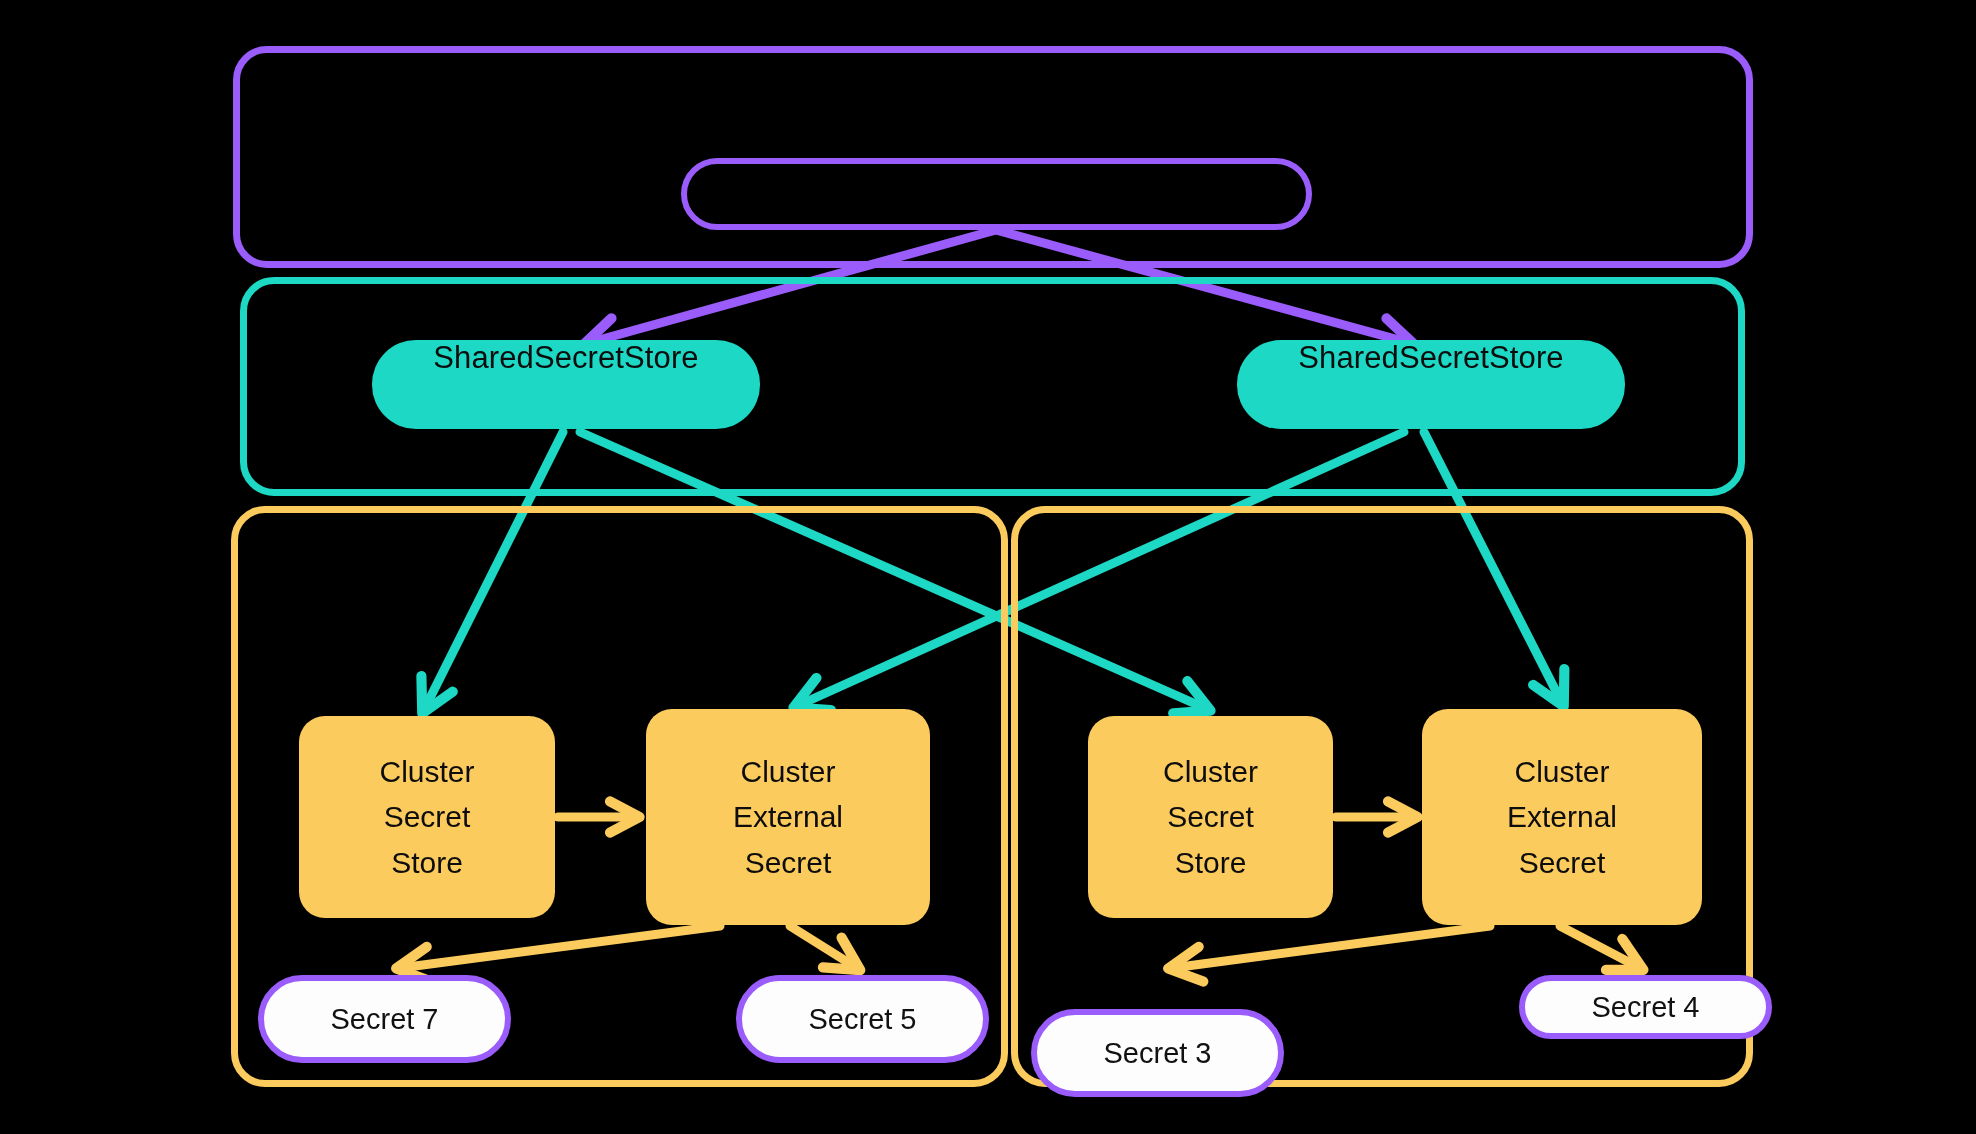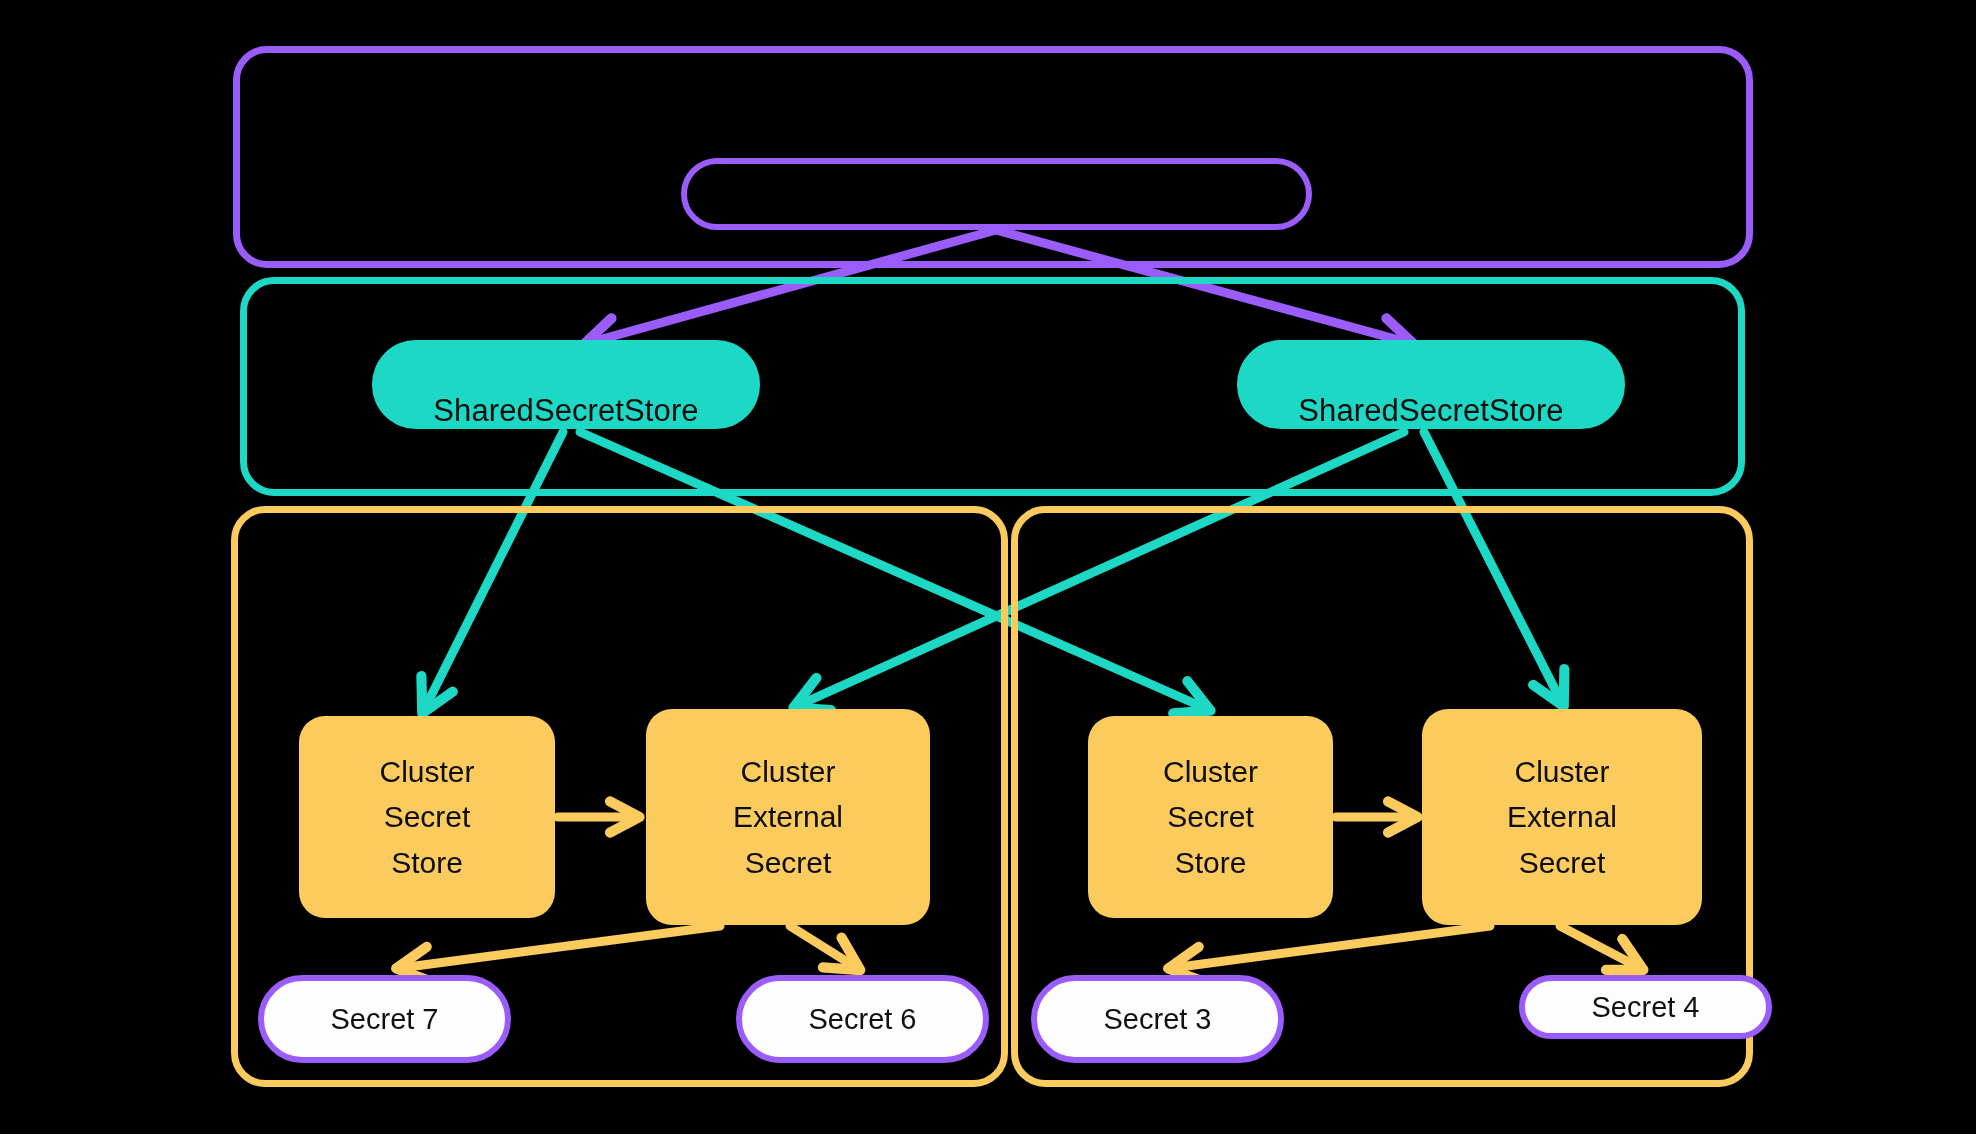--- a/index.html
+++ b/index.html
@@ -61,21 +61,21 @@
     background: transparent;
   }
 
   
   .node-shared {
     position: absolute;
     box-sizing: border-box;
     background: #1DD8C4;
     border-radius: 44px;
     display: flex;
-    align-items: flex-end;
+    align-items: flex-start;
     justify-content: center;
     color: #0d0d0d;
     font-size: 31px;
     letter-spacing: 0.1px;
     white-space: nowrap;
   }
   .node-shared-left  { left: 372px;  top: 340px; width: 388px; height: 89px; }
   .node-shared-right { left: 1237px; top: 340px; width: 388px; height: 89px; }
 
   
@@ -107,21 +107,21 @@
     border-radius: 44px;
     display: flex;
     align-items: center;
     justify-content: center;
     color: #111111;
     font-size: 29px;
     white-space: nowrap;
   }
   .node-secret-1 { left: 258px;  top: 975px; width: 253px; height: 88px; }
   .node-secret-2 { left: 736px;  top: 975px; width: 253px; height: 88px; }
-  .node-secret-3 { left: 1031px; top: 975px; width: 253px; height: 88px; }
+  .node-secret-3 { left: 1031px; top: 1009px; width: 253px; height: 88px; }
   .node-secret-4 { left: 1519px; top: 975px; width: 253px; height: 64px; }
 
   .node-line { display: block; }
 </style>
 </head>
 <body>
 
 <div id="stage">
 
   <svg id="svg-layer" viewBox="0 0 1976 1134">
@@ -198,21 +198,21 @@
   <div class="node-yellow node-ces-b">
     <span class="node-line">Cluster</span>
     <span class="node-line">External</span>
     <span class="node-line">Secret</span>
   </div>
 
   <div class="node-secret node-secret-1">
     <span>Secret 7</span>
   </div>
   <div class="node-secret node-secret-2">
-    <span>Secret 6</span>
+    <span>Secret 5</span>
   </div>
   <div class="node-secret node-secret-3">
     <span>Secret 3</span>
   </div>
   <div class="node-secret node-secret-4">
     <span>Secret 4</span>
   </div>
 
 </div>
 

